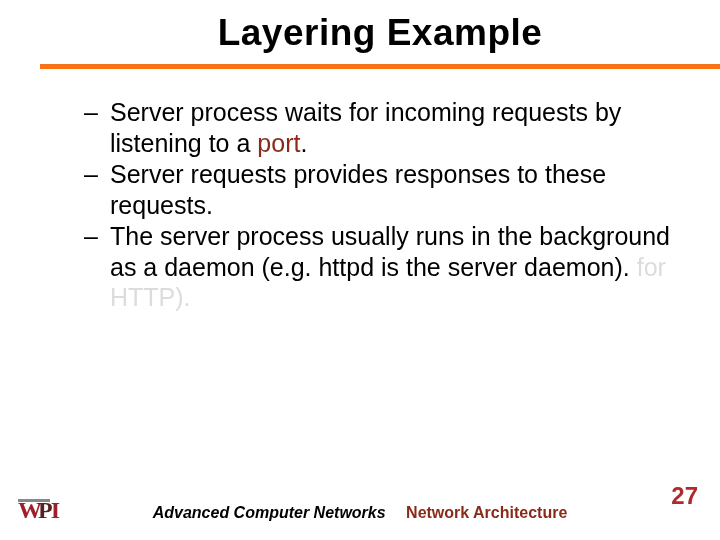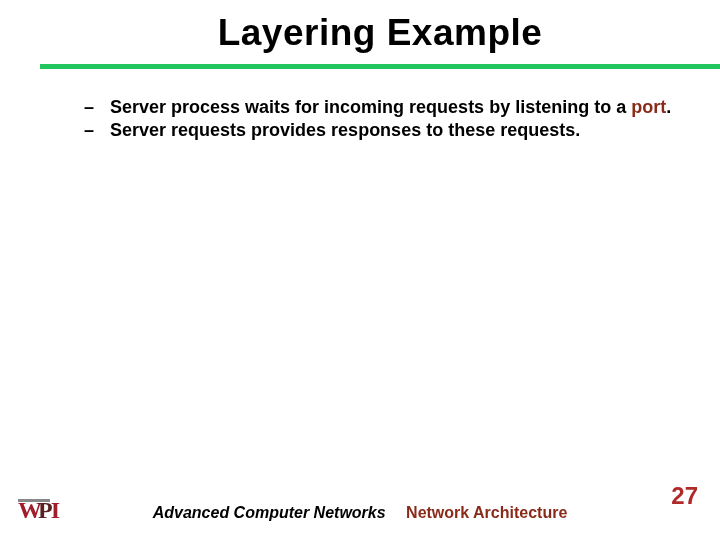--- a/index.html
+++ b/index.html
@@ -6,21 +6,21 @@
   html, body { width: 720px; height: 540px; overflow: hidden; }
   body {
     background: #ffffff;
     font-family: "Comic Sans MS", "Comic Sans", cursive, sans-serif;
     position: relative;
   }
   .title-bar {
     background: #ffffff;
     padding: 12px 0 10px 0;
     text-align: center;
-    border-bottom: 5px solid #22c55e;
+    border-bottom: 5px solid #f97316;
     margin-left: 40px;
   }
   .title-bar h1 {
     font-size: 37px;
     font-weight: bold;
     color: #000000;
     letter-spacing: 0.5px;
   }
   .content {
     padding: 28px 38px 0 38px;
@@ -29,22 +29,22 @@
     font-size: 28px;
     font-weight: normal;
     color: #000000;
     margin-bottom: 6px;
   }
   ul.bullets {
     list-style: none;
     padding-left: 52px;
   }
   ul.bullets li {
-    font-size: 18px;
-    font-weight: bold;
+    font-size: 25px;
+    font-weight: normal;
     color: #000000;
     line-height: 1.22;
     position: relative;
     padding-left: 20px;
     margin-bottom: 1px;
   }
   ul.bullets li::before {
     content: "–";
     position: absolute;
     left: -6px;
@@ -114,20 +114,23 @@
 </div>
 
 <div class="content">
   <ul class="bullets">
     <li>
       <span>Server process waits for incoming requests by listening to a </span><span class="port">port</span><span>.</span>
     </li>
     <li>
       <span>Server requests provides responses to these requests.</span>
     </li>
+    <li>
+      <span>The server process usually runs in the background as a daemon (e.g. httpd is the server daemon).</span><span class="faded"> for HTTP).</span>
+    </li>
   </ul>
 </div>
 
 <div class="footer">
   <div class="logo">
     <span class="bar"></span>
     <span class="w">W</span>
     <span class="p">P</span>
     <span class="i">I</span>
   </div>

